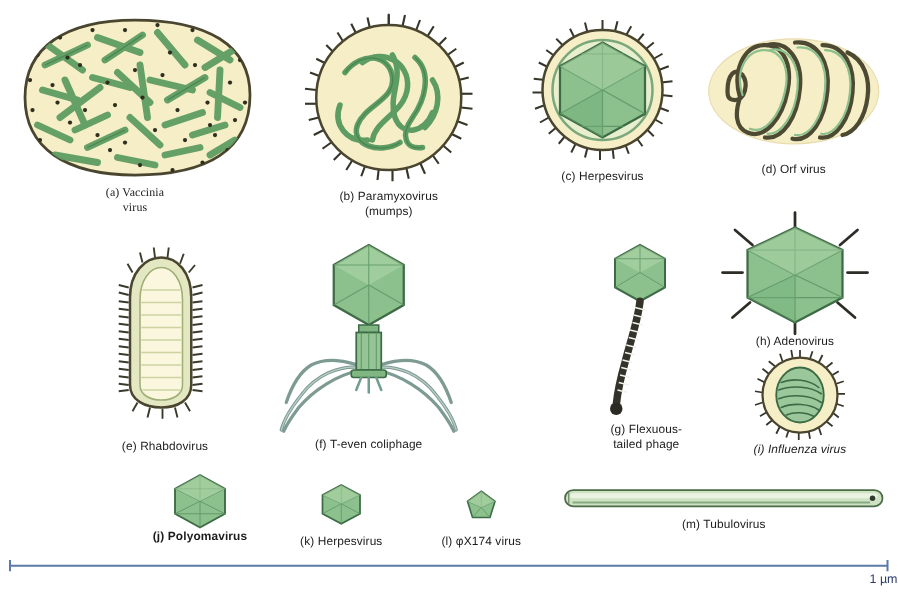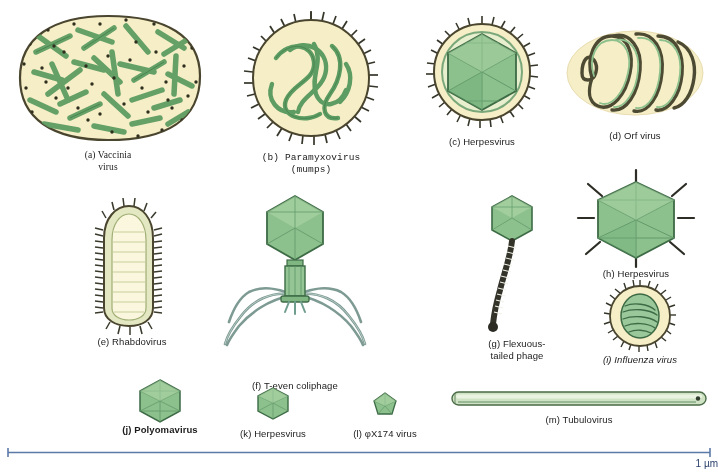--- a/index.html
+++ b/index.html
@@ -192,21 +192,21 @@
         <path d="M104 36 C118 48 112 70 102 84 C92 98 96 110 110 108"></path>
         <path d="M86 34 C96 52 82 66 88 84 C94 100 112 96 118 80"></path>
         <path d="M44 74 C38 90 50 104 66 102"></path>
         <path d="M118 54 C126 66 122 82 112 92"></path>
       </g>
       <g fill="none" stroke="#3f7a49" stroke-width="1" opacity=".65">
         <path d="M48 48 C62 30 84 34 86 52 C88 70 64 74 58 90 C52 106 76 114 92 104"></path>
         <path d="M104 36 C118 48 112 70 102 84 C92 98 96 110 110 108"></path>
       </g>
     </svg>
-    <div class="caption" style="left:0;top:142px;width:166px;font-family:Liberation Mono, monospace;">(b) Paramyxovirus
+    <div class="caption" style="left:0;top:142px;width:166px;">(b) Paramyxovirus
 (mumps)</div>
   </div>
 
   <div class="panel" style="left:408px;top:14px;width:148px;height:150px;">
     <svg class="art" width="148" height="120" viewBox="0 0 148 120">
       <g stroke="#35352a" stroke-width="1.6">
         <g transform="translate(74,58)">
           <line x1="0" y1="-48" x2="0" y2="-56"></line>
             <line x1="10" y1="-47" x2="12" y2="-55"></line>
           <line x1="19" y1="-44" x2="23" y2="-51"></line>
@@ -338,21 +338,21 @@
           <line x1="51" y1="46" x2="83" y2="46"></line>
         <line x1="51" y1="56" x2="83" y2="56"></line>
           <line x1="51" y1="66" x2="83" y2="66"></line>
         <line x1="51" y1="76" x2="83" y2="76"></line>
           <line x1="51" y1="86" x2="83" y2="86"></line>
         <line x1="51" y1="96" x2="83" y2="96"></line>
           <line x1="51" y1="106" x2="83" y2="106"></line>
         <line x1="52" y1="116" x2="82" y2="116"></line>
       </g>
     </svg>
-    <div class="caption" style="left:-10px;top:140px;width:160px;text-align:center;">(e) Rhabdovirus</div>
+    <div class="caption" style="left:-10px;top:156px;width:160px;text-align:center;">(e) Rhabdovirus</div>
   </div>
 
   <div class="panel" style="left:205px;top:190px;width:180px;height:180px;">
     <svg class="art" width="180" height="160" viewBox="0 0 180 160">
 
       <g fill="none" stroke="#7d9a93" stroke-width="2.6" stroke-linecap="round">
         <path d="M84 104 C66 102 48 110 36 126 C28 136 22 146 20 154"></path>
         <path d="M84 106 C64 110 46 122 34 136 C28 144 24 150 22 155"></path>
         <path d="M86 104 C72 98 56 96 44 102 C34 108 28 120 24 132"></path>
         <path d="M96 104 C114 102 132 110 144 126 C152 136 158 146 160 154"></path>
@@ -383,21 +383,21 @@
       </g>
 
       <rect x="76" y="106" width="28" height="6" rx="2" fill="#7fb681" stroke="#3d6b45" stroke-width="1.3"></rect>
 
       <g stroke="#6f9e8f" stroke-width="2" stroke-linecap="round">
         <line x1="84" y1="112" x2="80" y2="122"></line>
         <line x1="90" y1="112" x2="90" y2="124"></line>
         <line x1="96" y1="112" x2="100" y2="122"></line>
       </g>
     </svg>
-    <div class="caption" style="left:-5px;top:160px;width:190px;margin-top:30px;">(f) T-even coliphage</div>
+    <div class="caption" style="left:-5px;top:160px;width:190px;">(f) T-even coliphage</div>
   </div>
 
   <div class="panel" style="left:460px;top:192px;width:120px;height:170px;">
     <svg class="art" width="120" height="150" viewBox="0 0 120 150">
       <polygon points="52,4 72,15 72,38 52,49 32,38 32,15" fill="#8cc08c" stroke="#3d6b45" stroke-width="1.6"></polygon>
       <polygon points="52,4 72,15 52,26 32,15" fill="#b0d7a8" opacity=".6"></polygon>
       <g stroke="#5c9465" stroke-width=".8" fill="none" opacity=".8">
         <line x1="52" y1="4" x2="52" y2="26"></line>
         <line x1="32" y1="15" x2="72" y2="15"></line>
         <line x1="32" y1="38" x2="52" y2="26"></line>
@@ -443,21 +443,21 @@
         <line x1="108" y1="66" x2="70" y2="48"></line>
         <line x1="70" y1="86" x2="70" y2="48"></line>
         <line x1="32" y1="66" x2="70" y2="48"></line>
         <line x1="32" y1="28" x2="70" y2="48"></line>
         <line x1="32" y1="28" x2="108" y2="28"></line>
         <line x1="32" y1="66" x2="108" y2="66"></line>
       </g>
       <polygon points="70,10 108,28 70,48 32,28" fill="#aed6a7" opacity=".5"></polygon>
       <polygon points="32,66 70,48 70,86" fill="#6fae77" opacity=".35"></polygon>
     </svg>
-    <div class="caption" style="left:0;top:96px;width:140px;">(h) Herpesvirus</div>
+    <div class="caption" style="left:0;top:96px;width:140px;">(h) Adenovirus</div>
   </div>
 
   <div class="panel" style="left:576px;top:280px;width:128px;height:90px;">
     <svg class="art" width="128" height="74" viewBox="0 0 128 74">
       <g stroke="#35352a" stroke-width="1.4">
         <g transform="translate(64,36)">
           <line x1="0" y1="-30" x2="0" y2="-36"></line>
             <line x1="8" y1="-29" x2="10" y2="-35"></line>
           <line x1="15" y1="-26" x2="18" y2="-32"></line>
             <line x1="21" y1="-22" x2="26" y2="-26"></line>

